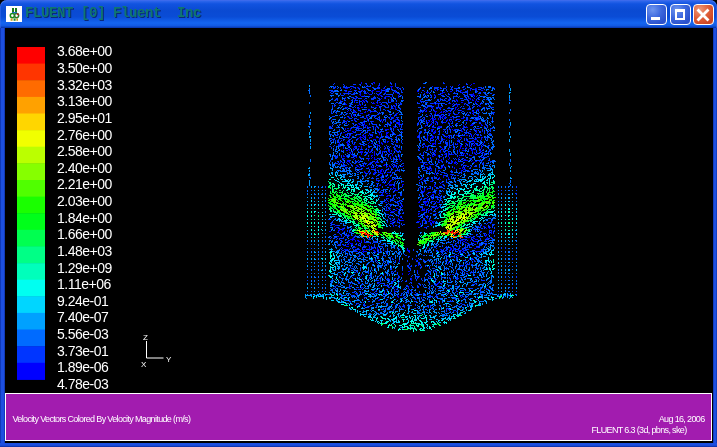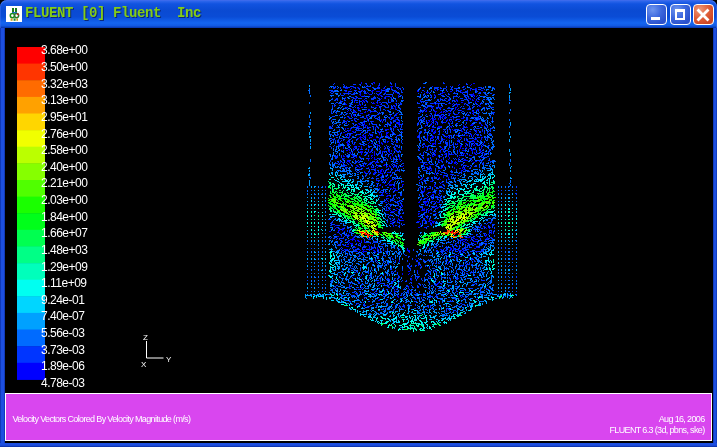--- a/index.html
+++ b/index.html
@@ -5,31 +5,31 @@
 #title{position:absolute;left:0;top:0;width:717px;height:28px;border-radius:7px 7px 0 0;
  background:linear-gradient(#0f2fc8 0%,#2a64ea 5%,#1153e0 14%,#0a4ad2 38%,#0a4cd6 60%,#1465f0 82%,#125ae4 92%,#0733a6 100%);}
 #title:before{content:"";position:absolute;left:0;top:0;width:100%;height:100%;
  border-radius:7px 7px 0 0;box-shadow:inset 0 1px 0 rgba(90,140,255,.55),inset 1px 0 0 rgba(60,110,240,.5),inset -1px 0 0 rgba(60,110,240,.5)}
 #brdl,#brdr{position:absolute;background:linear-gradient(90deg,#0b2fa6 0%,#1d4fe0 30%,#1d4fe0 75%,#0a2da0 100%)}
 #brdl{left:0;top:28px;width:4.5px;height:419px}
 #brdr{right:0;top:28px;width:4.5px;height:419px}
 #brdb{position:absolute;left:0;top:442.5px;width:717px;height:4.5px;background:linear-gradient(#1d4fe0 0%,#1d4fe0 55%,#0a2da0 100%)}
 #icon{position:absolute;left:6px;top:6px;width:16px;height:16px;background:#fff}
 #ttext{position:absolute;left:25px;top:5px;font-family:"Liberation Mono",monospace;
- font-weight:bold;font-size:14px;letter-spacing:-0.4px;color:#84cc16;text-shadow:1px 1px 0 #0a2878;white-space:pre}
+ font-weight:bold;font-size:14px;letter-spacing:-0.4px;color:#0f766e;text-shadow:1px 1px 0 #0a2878;white-space:pre}
 .btn{position:absolute;top:4px;width:21px;height:21px;border:1px solid #fff;border-radius:4px;box-sizing:border-box}
 #bmin{left:646px;background:radial-gradient(circle at 30% 25%,#6f96ef 0%,#3c67dd 45%,#2a50cc 80%,#3558cf 100%)}
 #bmax{left:669.5px;background:radial-gradient(circle at 30% 25%,#6f96ef 0%,#3c67dd 45%,#2a50cc 80%,#3558cf 100%)}
 #bcls{left:692.5px;background:radial-gradient(circle at 30% 25%,#ef9a7a 0%,#e0603a 45%,#cc4423 80%,#d4562e 100%)}
 #bmin i{position:absolute;left:4px;bottom:4px;width:9px;height:3.5px;background:#fff}
 #bmax i{position:absolute;left:4px;top:4px;width:10.5px;height:10.5px;border:2px solid #fff;border-top-width:3px;box-sizing:border-box}
 #bcls svg{position:absolute;left:1.5px;top:1.5px}
-#cap{position:absolute;left:5px;top:393px;width:706.5px;height:48px;border:1px solid #fff;box-sizing:border-box;background:#d946ef}
+#cap{position:absolute;left:5px;top:393px;width:706.5px;height:48px;border:1px solid #fff;box-sizing:border-box;background:#a21caf}
 .ct{position:absolute;color:#fff;font-family:"Liberation Sans",sans-serif;font-size:9px;letter-spacing:-0.65px;white-space:pre}
-.ll{position:absolute;left:41px;color:#fff;font-family:"Liberation Sans",sans-serif;font-size:12px;letter-spacing:-0.5px}
+.ll{position:absolute;left:57px;color:#fff;font-family:"Liberation Sans",sans-serif;font-size:14px;letter-spacing:-0.5px}
 </style></head><body>
 <div id="client"></div>
 <svg width="717" height="447" viewBox="0 0 717 447" style="position:absolute;left:0;top:0">
 <rect x="17" y="47.0" width="28" height="17.12" fill="#ff0000"></rect>
 <rect x="17" y="63.6" width="28" height="17.12" fill="#ff3500"></rect>
 <rect x="17" y="80.2" width="28" height="17.12" fill="#ff6b00"></rect>
 <rect x="17" y="96.9" width="28" height="17.12" fill="#ffa100"></rect>
 <rect x="17" y="113.5" width="28" height="17.12" fill="#ffd600"></rect>
 <rect x="17" y="130.1" width="28" height="17.12" fill="#f1ff00"></rect>
 <rect x="17" y="146.7" width="28" height="17.12" fill="#bbff00"></rect>
@@ -79,34 +79,34 @@
 <div class="ll" style="top:60.0px">3.50e+00</div>
 <div class="ll" style="top:76.6px">3.32e+03</div>
 <div class="ll" style="top:93.3px">3.13e+00</div>
 <div class="ll" style="top:109.9px">2.95e+01</div>
 <div class="ll" style="top:126.5px">2.76e+00</div>
 <div class="ll" style="top:143.1px">2.58e+00</div>
 <div class="ll" style="top:159.7px">2.40e+00</div>
 <div class="ll" style="top:176.4px">2.21e+00</div>
 <div class="ll" style="top:193.0px">2.03e+00</div>
 <div class="ll" style="top:209.6px">1.84e+00</div>
-<div class="ll" style="top:226.2px">1.66e+07</div>
+<div class="ll" style="top:226.2px">1.66e+00</div>
 <div class="ll" style="top:242.8px">1.48e+03</div>
 <div class="ll" style="top:259.5px">1.29e+09</div>
-<div class="ll" style="top:276.1px">1.11e+09</div>
+<div class="ll" style="top:276.1px">1.11e+06</div>
 <div class="ll" style="top:292.7px">9.24e-01</div>
 <div class="ll" style="top:309.3px">7.40e-07</div>
 <div class="ll" style="top:325.9px">5.56e-03</div>
-<div class="ll" style="top:342.6px">3.73e-03</div>
+<div class="ll" style="top:342.6px">3.73e-01</div>
 <div class="ll" style="top:359.2px">1.89e-06</div>
 <div class="ll" style="top:375.8px">4.78e-03</div>
 <div id="cap">
 <div class="ct" style="left:6.5px;top:20px">Velocity Vectors Colored By Velocity Magnitude (m/s)</div>
 <div class="ct" style="right:6px;top:20px;text-align:left">Aug 16, 2006</div>
-<div class="ct" style="right:6px;top:31px;text-align:left">FLUENT 6.3 (3d, pbns, ske)</div>
+<div class="ct" style="right:24px;top:31px;text-align:left">FLUENT 6.3 (3d, pbns, ske)</div>
 </div>
 <div id="brdl"></div>
 <div id="brdr"></div>
 <div id="brdb"></div>
 <div id="title"></div>
 <div id="icon">
 <svg width="16" height="16" viewBox="0 0 16 16">
 <rect x="6" y="2" width="2" height="4" fill="#1a7a1a"></rect>
 <rect x="9" y="2" width="2" height="4" fill="#1a7a1a"></rect>
 <rect x="6" y="6" width="5" height="1.6" fill="#1f6fd0"></rect>

